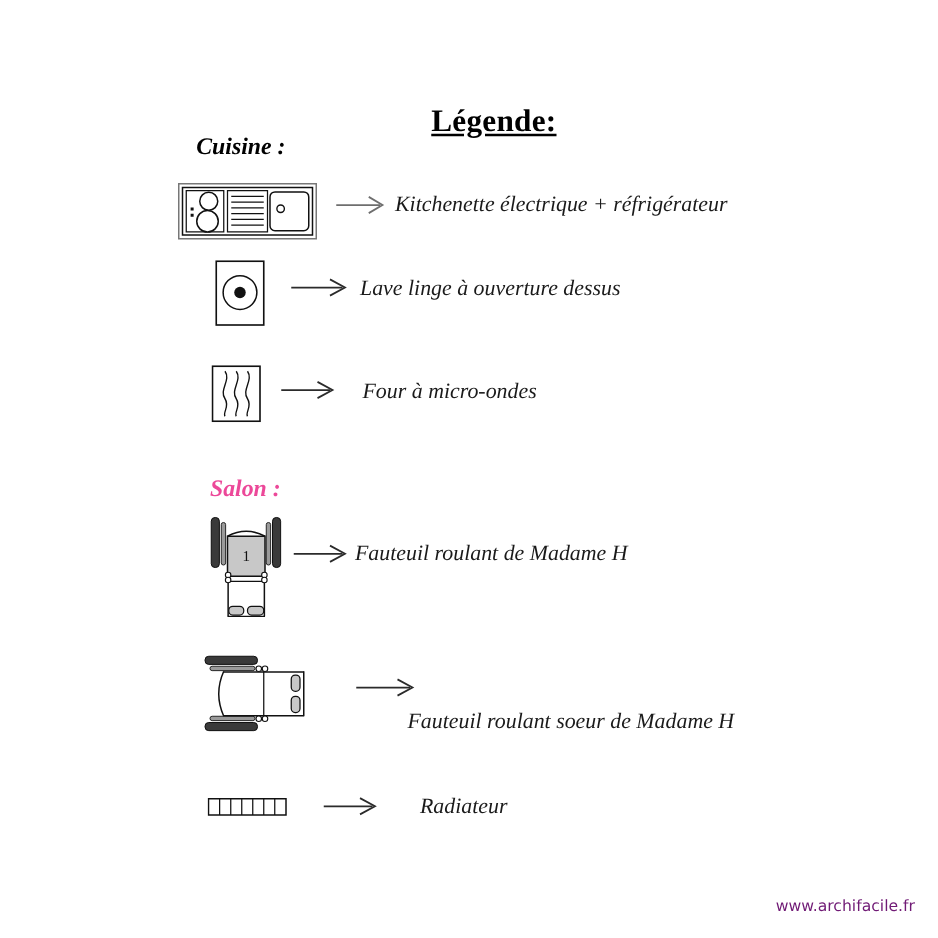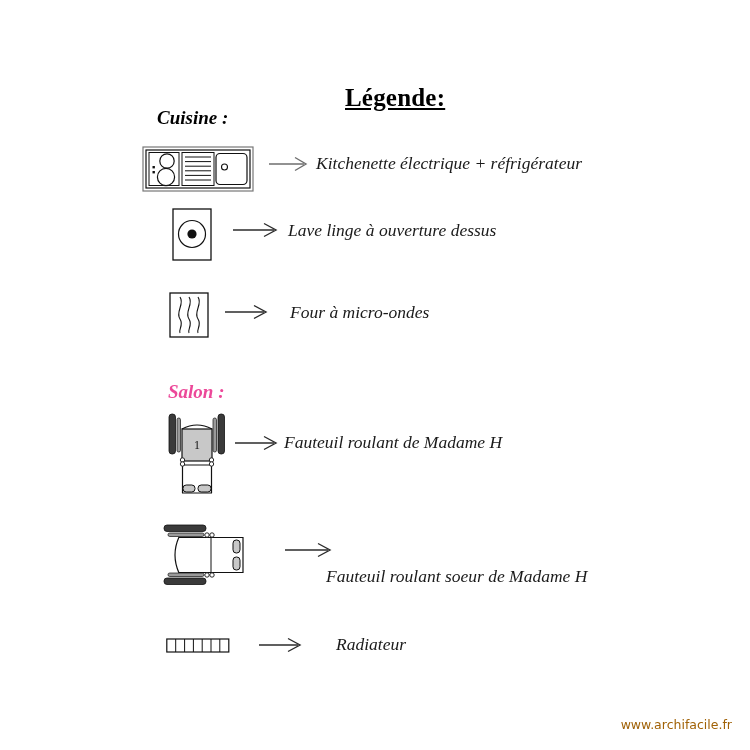--- a/index.html
+++ b/index.html
@@ -85,21 +85,21 @@
     stroke: #6e6e6e;
   }
 
   
   .footer {
     position: absolute;
     right: 18px;
     bottom: 18px;
     font-family: "DejaVu Sans", "Liberation Sans", sans-serif;
     font-size: 12.5px;
-    color: #a16207;
+    color: #701a75;
     white-space: nowrap;
   }
 
   svg { display: block; }
 </style>
 </head>
 <body>
 
 <div class="page">
 

